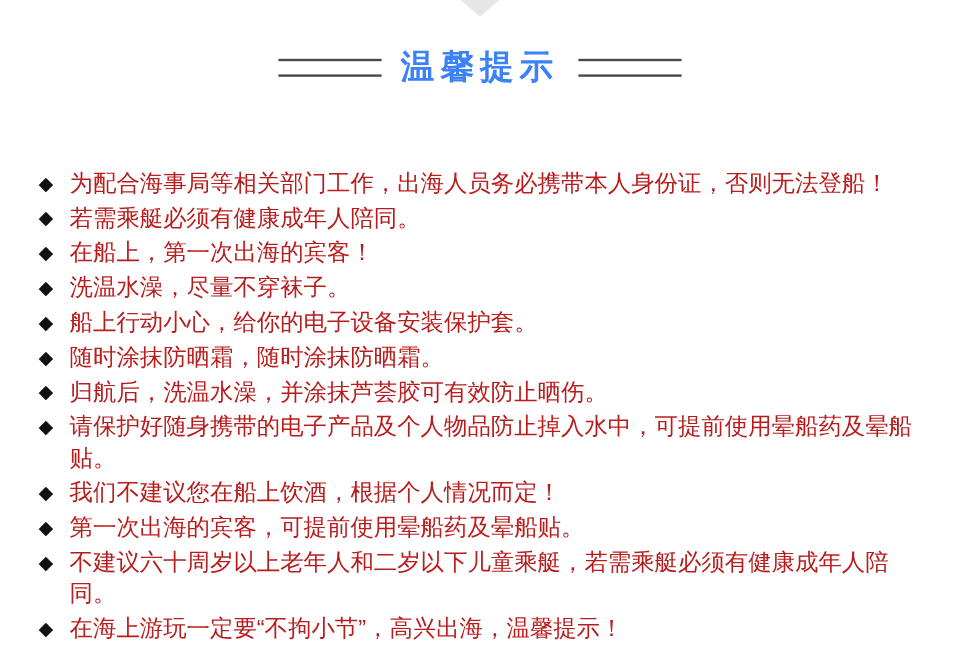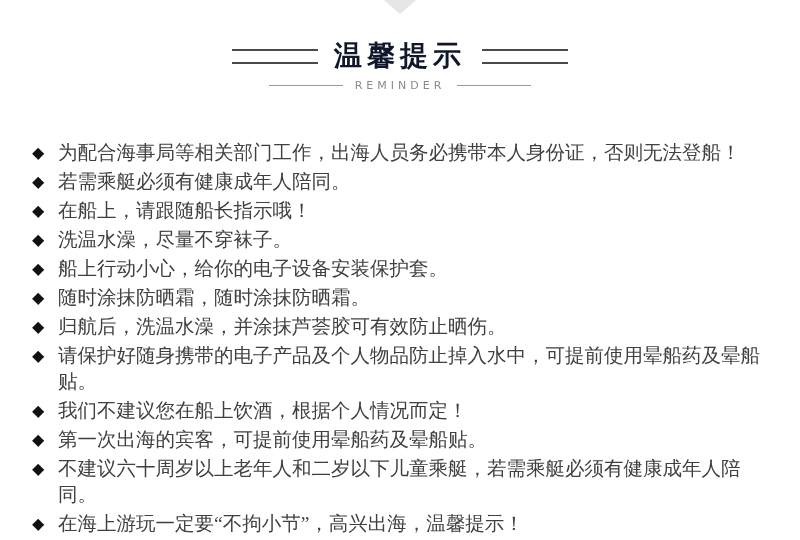--- a/index.html
+++ b/index.html
@@ -51,21 +51,21 @@
   .title-rule {
     width: 86px;
     height: 11px;
     border-top: 2px solid #4a4a4a;
     border-bottom: 2px solid #4a4a4a;
   }
   .title-cn {
     font-size: 28px;
     font-weight: bold;
     letter-spacing: 5px;
-    color: #0f172a;
+    color: #3b82f6;
     font-family: "DejaVu Sans", "Liberation Sans", sans-serif;
     line-height: 1;
     padding: 0 2px;
   }
   .sub-row {
     display: flex;
     align-items: center;
     justify-content: center;
     gap: 12px;
     margin-top: 9px;
@@ -100,57 +100,52 @@
     font-size: 16px;
     line-height: 26px;
     color: #111111;
     text-align: left;
     user-select: none;
   }
   .item-text {
     flex: 1 1 auto;
     font-size: 19.5px;
     line-height: 26px;
-    color: #404040;
+    color: #b91c1c;
     letter-spacing: 0px;
-    font-family: Liberation Serif, serif;
+    font-family: Liberation Sans, sans-serif;
   }
 </style>
 </head>
 <body>
 
 <div class="page">
 
   <div class="top-notch"></div>
 
   <div class="header">
     <div class="title-row">
       <span class="title-rule"></span>
       <span class="title-cn">温馨提示</span>
       <span class="title-rule"></span>
     </div>
-    <div class="sub-row">
-      <span class="sub-rule"></span>
-      <span class="title-en">REMINDER</span>
-      <span class="sub-rule"></span>
-    </div>
   </div>
 
   <div class="list">
     <div class="item">
       <span class="bullet">◆</span>
       <span class="item-text">为配合海事局等相关部门工作，出海人员务必携带本人身份证，否则无法登船！</span>
     </div>
     <div class="item">
       <span class="bullet">◆</span>
       <span class="item-text">若需乘艇必须有健康成年人陪同。</span>
     </div>
     <div class="item">
       <span class="bullet">◆</span>
-      <span class="item-text">在船上，请跟随船长指示哦！</span>
+      <span class="item-text">在船上，第一次出海的宾客！</span>
     </div>
     <div class="item">
       <span class="bullet">◆</span>
       <span class="item-text">洗温水澡，尽量不穿袜子。</span>
     </div>
     <div class="item">
       <span class="bullet">◆</span>
       <span class="item-text">船上行动小心，给你的电子设备安装保护套。</span>
     </div>
     <div class="item">

